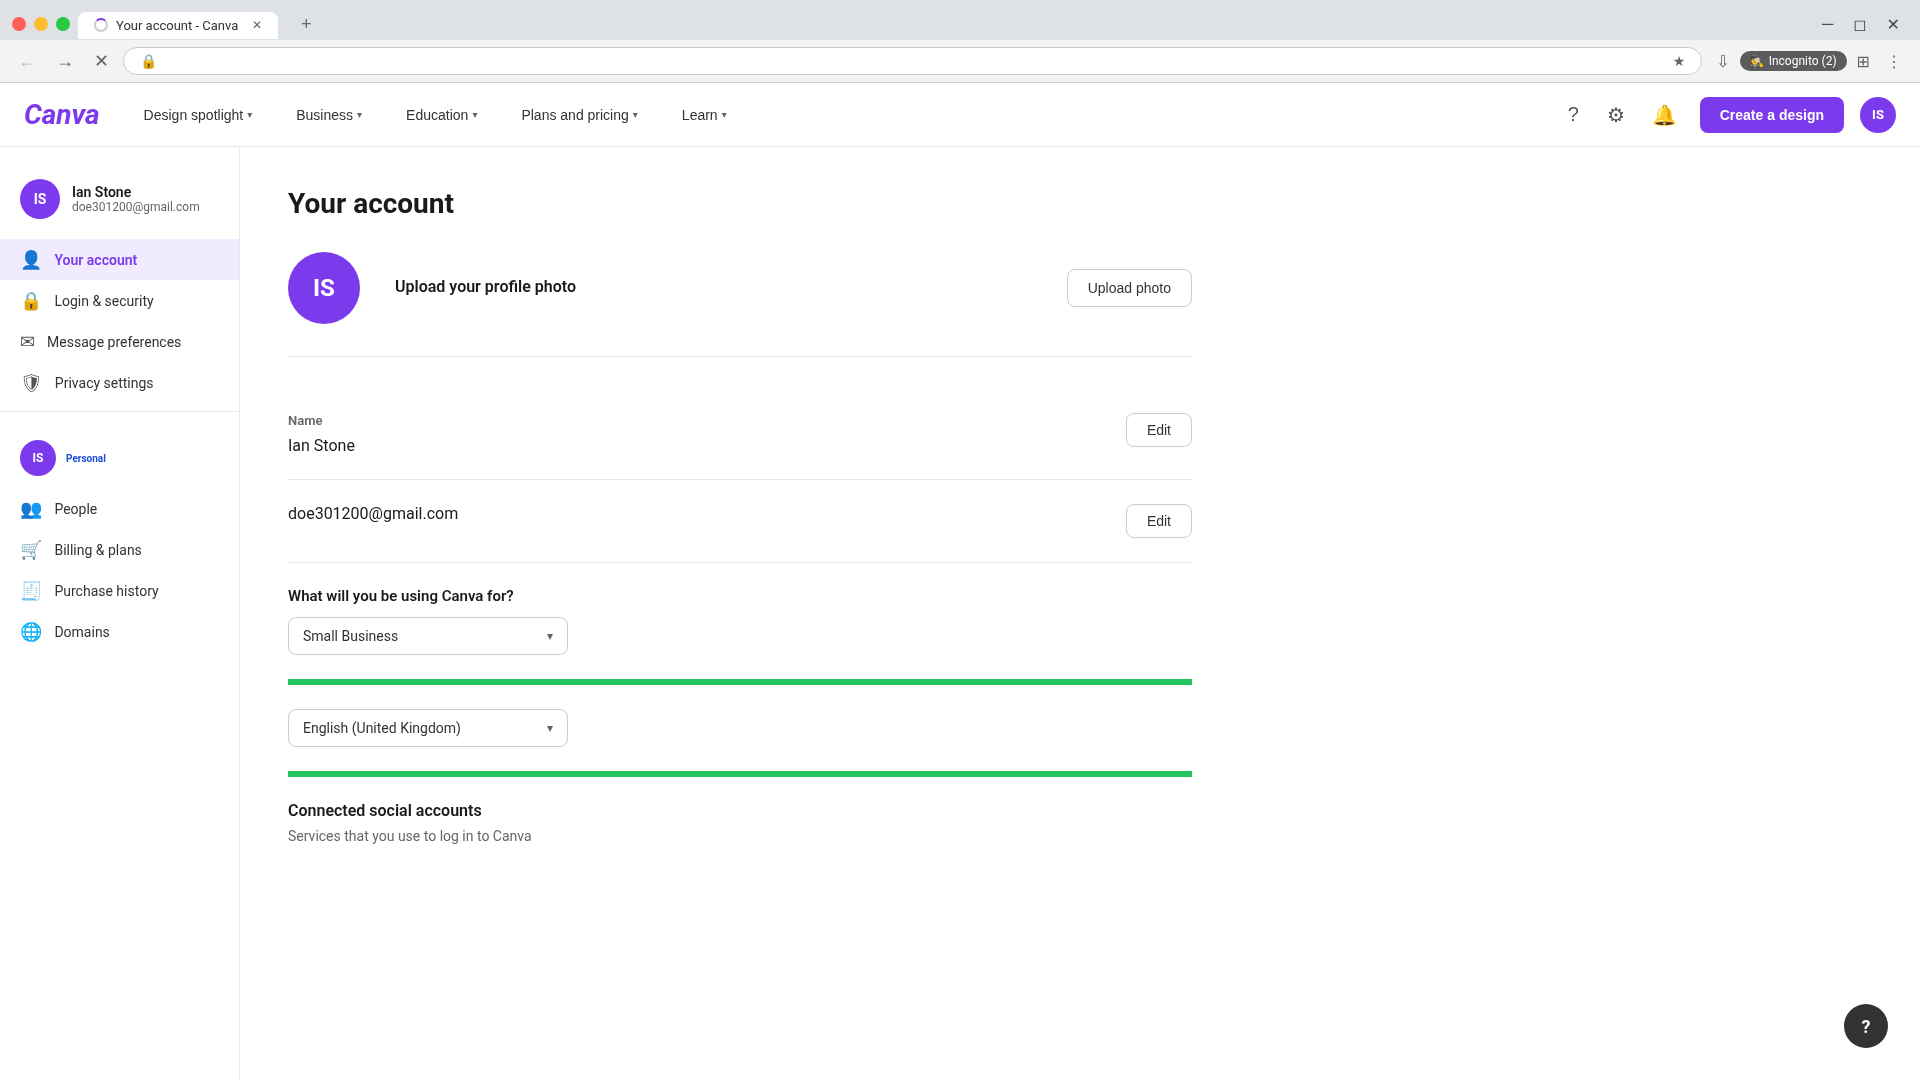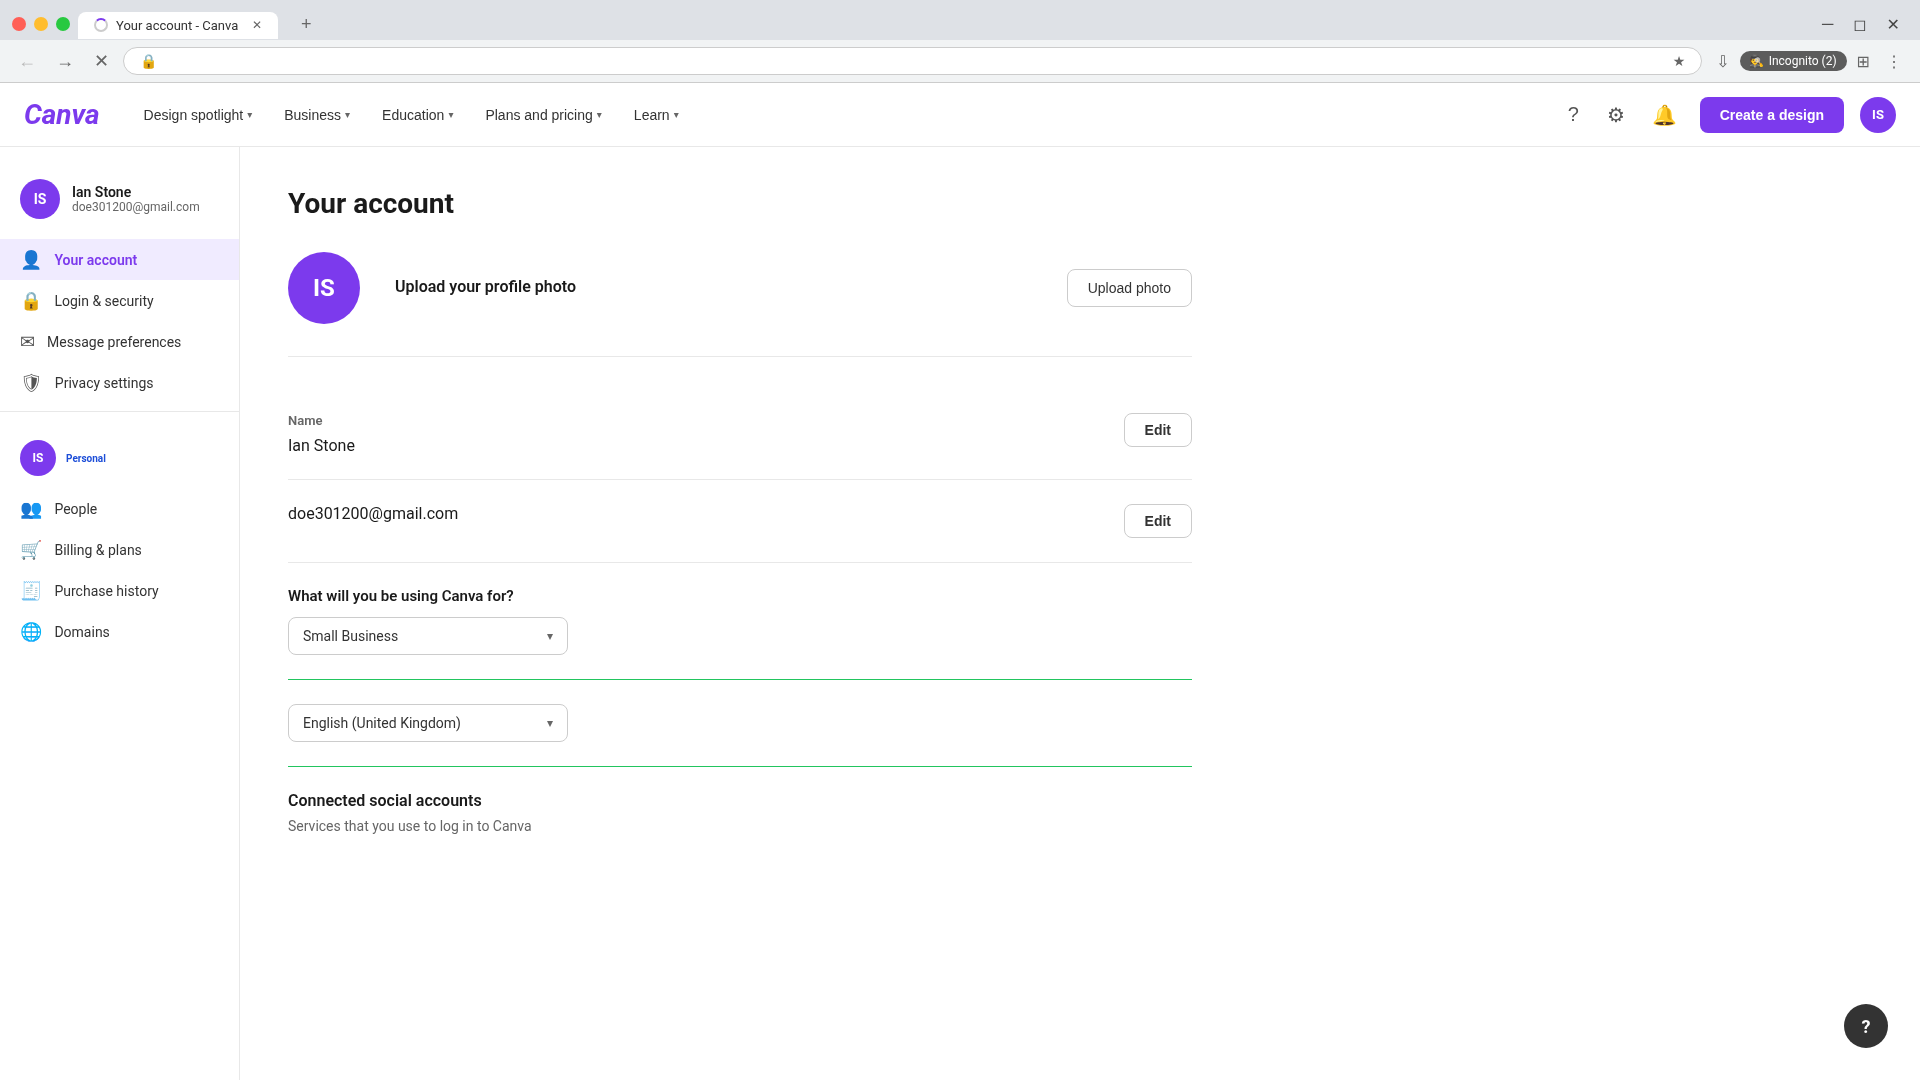--- a/index.html
+++ b/index.html
@@ -29,21 +29,21 @@
     .toolbar-icon-btn { background: none; border: none; color: #666; font-size: 16px; cursor: pointer; padding: 4px 6px; border-radius: 50%; }
     .incognito-badge { background: #5c5c5c; color: #fff; border-radius: 12px; padding: 3px 10px; font-size: 12px; display: flex; align-items: center; gap: 4px; }
 
     
     .app { background: #fff; min-height: 1040px; }
 
     
     .canva-header { display: flex; align-items: center; padding: 0 24px; height: 64px; border-bottom: 1px solid #e8e8e8; background: #fff; }
     .canva-logo { margin-right: 32px; }
     .canva-logo-text { font-size: 28px; font-weight: 700; color: #7c3aed; font-style: italic; }
-    .header-nav { display: flex; gap: 8px; flex: 1; }
+    .header-nav { display: flex; gap: 20px; flex: 1; }
     .nav-item { padding: 8px 12px; border-radius: 6px; cursor: pointer; font-size: 14px; color: #333; display: flex; align-items: center; gap: 4px; background: none; border: none; font-weight: 500; }
     .nav-chevron { font-size: 10px; color: #666; }
     .header-actions { display: flex; align-items: center; gap: 16px; margin-left: auto; }
     .header-icon-btn { background: none; border: none; cursor: pointer; color: #555; font-size: 20px; padding: 6px; border-radius: 50%; }
     .create-design-btn { background: #7c3aed; color: #fff; border: none; border-radius: 8px; padding: 10px 20px; font-size: 14px; font-weight: 600; cursor: pointer; }
     .user-avatar { width: 36px; height: 36px; background: #7c3aed; border-radius: 50%; display: flex; align-items: center; justify-content: center; color: #fff; font-size: 13px; font-weight: 700; cursor: pointer; }
 
     
     .main-layout { display: flex; min-height: calc(1080px - 64px - 40px - 36px); }
 
@@ -76,24 +76,24 @@
     .profile-photo-desc { font-size: 14px; color: #666; }
     .upload-photo-btn { background: #fff; border: 1px solid #ccc; border-radius: 8px; padding: 10px 20px; font-size: 14px; font-weight: 500; cursor: pointer; color: #333; white-space: nowrap; }
 
     
     .form-section { padding: 24px 0; border-bottom: 1px solid #e8e8e8; display: flex; align-items: flex-start; justify-content: space-between; gap: 48px; }
     .form-section:last-child { border-bottom: none; }
     .form-section-left { flex: 1; }
     .form-label { font-size: 13px; font-weight: 600; color: #666; margin-bottom: 8px; text-transform: none; }
     .form-value { font-size: 16px; color: #1a1a1a; }
     .form-section-right { flex-shrink: 0; }
-    .edit-btn { background: #fff; border: 1px solid #ccc; border-radius: 8px; padding: 8px 20px; font-size: 14px; font-weight: 700; cursor: pointer; color: #333; }
-
-    
-    .form-dropdown-section { padding: 24px 0; border-bottom: 1px solid #22c55e; }
+    .edit-btn { background: #fff; border: 1px solid #ccc; border-radius: 8px; padding: 8px 20px; font-size: 14px; font-weight: 400; cursor: pointer; color: #333; }
+
+    
+    .form-dropdown-section { padding: 24px 0; border-bottom: 6px solid #22c55e; }
     .form-dropdown-label { font-size: 15px; font-weight: 600; color: #1a1a1a; margin-bottom: 12px; }
     .dropdown-select { display: flex; align-items: center; justify-content: space-between; background: #fff; border: 1px solid #ccc; border-radius: 8px; padding: 10px 14px; width: 280px; cursor: pointer; font-size: 14px; color: #333; }
     .dropdown-chevron { color: #666; font-size: 12px; }
 
     
     .connected-social-section { padding: 24px 0; }
     .connected-social-title { font-size: 16px; font-weight: 600; color: #1a1a1a; margin-bottom: 8px; }
     .connected-social-desc { font-size: 14px; color: #666; }
 
     

